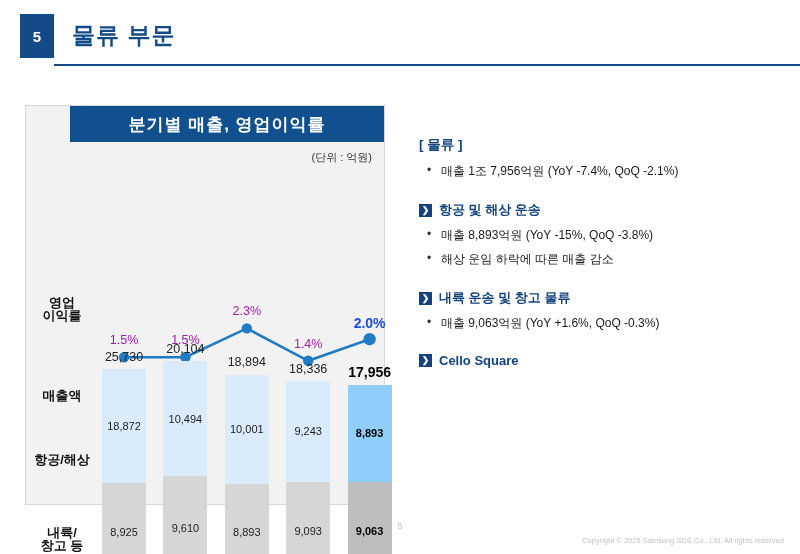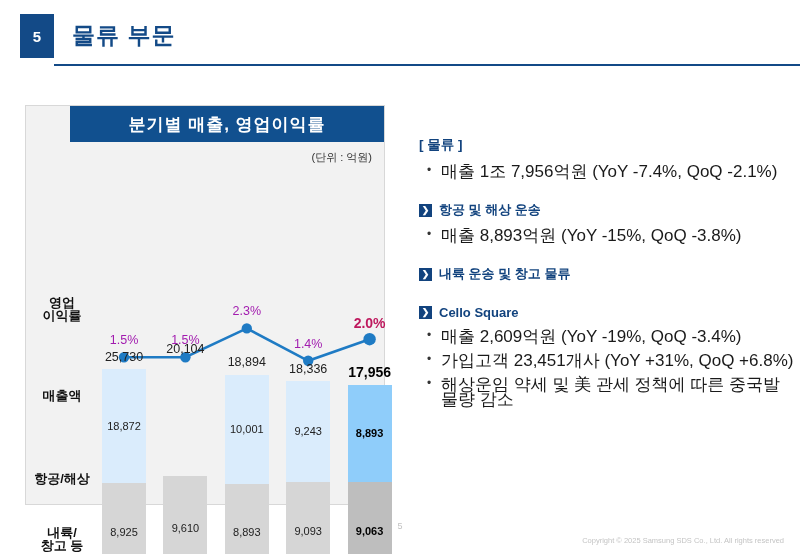--- a/index.html
+++ b/index.html
@@ -55,31 +55,31 @@
 
   
   .rowlabel {
     position: absolute; left: 8px;
     width: 56px; text-align: center;
     font-size: 13px; font-weight: bold; color: #111;
     line-height: 13px;
   }
   #lbl-margin  { top: 190px; }
   #lbl-revenue { top: 283px; }
-  #lbl-air     { top: 366px; }
+  #lbl-air     { top: 347px; }
   #lbl-inland  { top: 420px; }
 
   
   .linearea { position: absolute; left: 0; top: 0; width: 360px; height: 400px; pointer-events: none; }
 
   .pct {
     position: absolute; text-align: center; width: 50px;
     font-size: 12.5px; color: #a21caf;
   }
-  .pct.last { font-weight: bold; font-size: 14px; color: #be185d; }
+  .pct.last { font-weight: bold; font-size: 14px; color: #1d4ed8; }
 
   
   .plot {
     position: absolute; left: 68px; top: 168px;
     width: 284px; height: 307px;
   }
   .barcol {
     position: absolute; bottom: 0; width: 44px;
   }
   .totallabel {
@@ -111,21 +111,21 @@
     margin-bottom: 9px;
   }
   .chev {
     width: 13px; height: 13px; background: #12437e; color: #fff;
     font-size: 9px; line-height: 13px; text-align: center;
     flex: none; font-weight: bold;
   }
   ul { list-style: none; }
   li {
     position: relative; padding-left: 22px;
-    font-size: 17px; color: #1a1a1a; line-height: 15px;
+    font-size: 12px; color: #1a1a1a; line-height: 15px;
     margin-bottom: 9px;
   }
   li::before {
     content: "•"; position: absolute; left: 8px; top: -1px;
     font-size: 12px; color: #333;
   }
 
   
   .pagenum {
     position: absolute; left: 0; top: 521px; width: 800px;
@@ -180,20 +180,21 @@
       </div>
 
     <div class="plot" id="plot">
         <div class="barcol" style="left: 8px; height: 212.057px;">
           <div class="totallabel" style="bottom: 217.057px;">25,730</div>
           <div class="seg seg-air" style="bottom: 97.5523px; height: 114.505px;">18,872</div>
           <div class="seg seg-inland" style="bottom: 0px; height: 97.5523px;">8,925</div>
         </div>
         <div class="barcol" style="left: 69.4px; height: 219.741px;">
           <div class="totallabel" style="bottom: 224.741px;">20,104</div>
+          <div class="seg seg-air" style="bottom: 105.04px; height: 114.702px;">10,494</div>
           <div class="seg seg-inland" style="bottom: 0px; height: 105.04px;">9,610</div>
         </div>
         <div class="barcol" style="left: 130.8px; height: 206.516px;">
           <div class="totallabel" style="bottom: 211.516px;">18,894</div>
           <div class="seg seg-air" style="bottom: 97.2026px; height: 109.313px;">10,001</div>
           <div class="seg seg-inland" style="bottom: 0px; height: 97.2026px;">8,893</div>
         </div>
         <div class="barcol" style="left: 192.2px; height: 200.417px;">
           <div class="totallabel" style="bottom: 205.417px;">18,336</div>
           <div class="seg seg-air" style="bottom: 99.3886px; height: 101.028px;">9,243</div>
@@ -214,37 +215,36 @@
         <li>매출 1조 7,956억원 (YoY -7.4%, QoQ -2.1%)</li>
       </ul>
     <div id="sections">
         <div class="sec">
           <div class="sec-head">
             <span class="chev">❯</span>
             <span>항공 및 해상 운송</span>
           </div>
           <ul>
             <li>매출 8,893억원 (YoY -15%, QoQ -3.8%)</li>
+            <li>해상 운임 하락에 따른 매출 감소</li>
           </ul>
         </div>
         <div class="sec">
           <div class="sec-head">
             <span class="chev">❯</span>
             <span>내륙 운송 및 창고 물류</span>
           </div>
+          <ul>
+            <li>매출 9,063억원 (YoY +1.6%, QoQ -0.3%)</li>
+          </ul>
         </div>
         <div class="sec">
           <div class="sec-head">
             <span class="chev">❯</span>
             <span>Cello Square</span>
           </div>
-          <ul>
-            <li>매출 2,609억원 (YoY -19%, QoQ -3.4%)</li>
-            <li>가입고객 23,451개사 (YoY +31%, QoQ +6.8%)</li>
-            <li>해상운임 약세 및 美 관세 정책에 따른 중국발 물량 감소</li>
-          </ul>
         </div>
       </div>
   </div>
 
   <div class="pagenum">5</div>
   <div class="copyright">Copyright © 2025 Samsung SDS Co., Ltd. All rights reserved</div>
 </div>
 
 </body></html>

